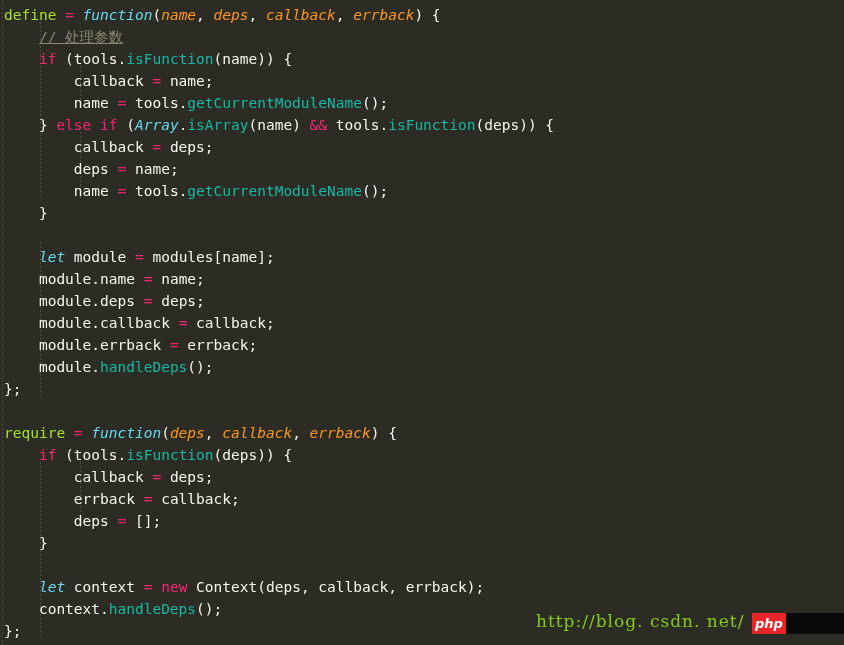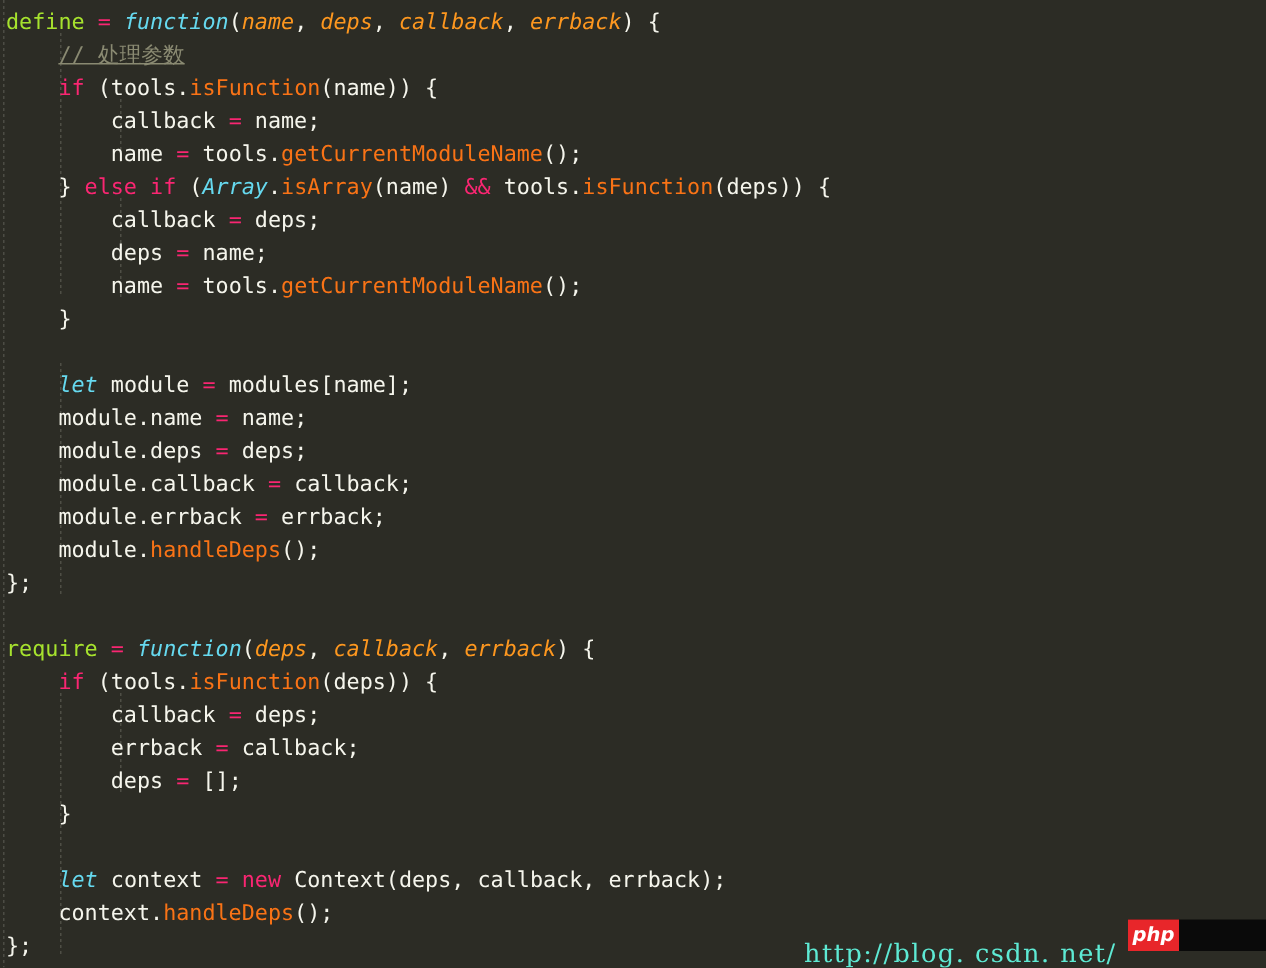--- a/index.html
+++ b/index.html
@@ -32,37 +32,36 @@
     font-size:14.5px;
     line-height:22px;
     white-space:pre;
     color:#f3f3e8;
   }
   .line{height:22px;white-space:pre;}
   
   .t-plain   {color:#f5f5ec;}
   .t-green   {color:#a6e22e;}
   .t-pink    {color:#f92672;}
-  .t-cyan    {color:#f97316;}
+  .t-cyan    {color:#14b8a6;}
   .t-cyan-i  {color:#66d9ef;font-style:italic;}
   .t-orange-i{color:#fd971f;font-style:italic;}
   .t-comment {color:#8a8a72;text-decoration:underline;}
   .t-punc    {color:#f5f5ec;}
 
   
   .watermark{
     position:absolute;
     left:536px;top:611px;
     font-family:"DejaVu Serif","Liberation Serif",serif;
     font-size:17px;
     letter-spacing:1px;
-    color:#5eead4;
+    color:#84cc16;
     white-space:nowrap;
     user-select:none;
-    margin-top:15px;
   }
   .wm-badge-wrap{
     position:absolute;
     left:752px;top:613px;
     height:21px;width:102px;
     background:#0a0a0a;
     border-right:6px solid #fef9c3;
     box-sizing:border-box;
   }
   .wm-badge{

